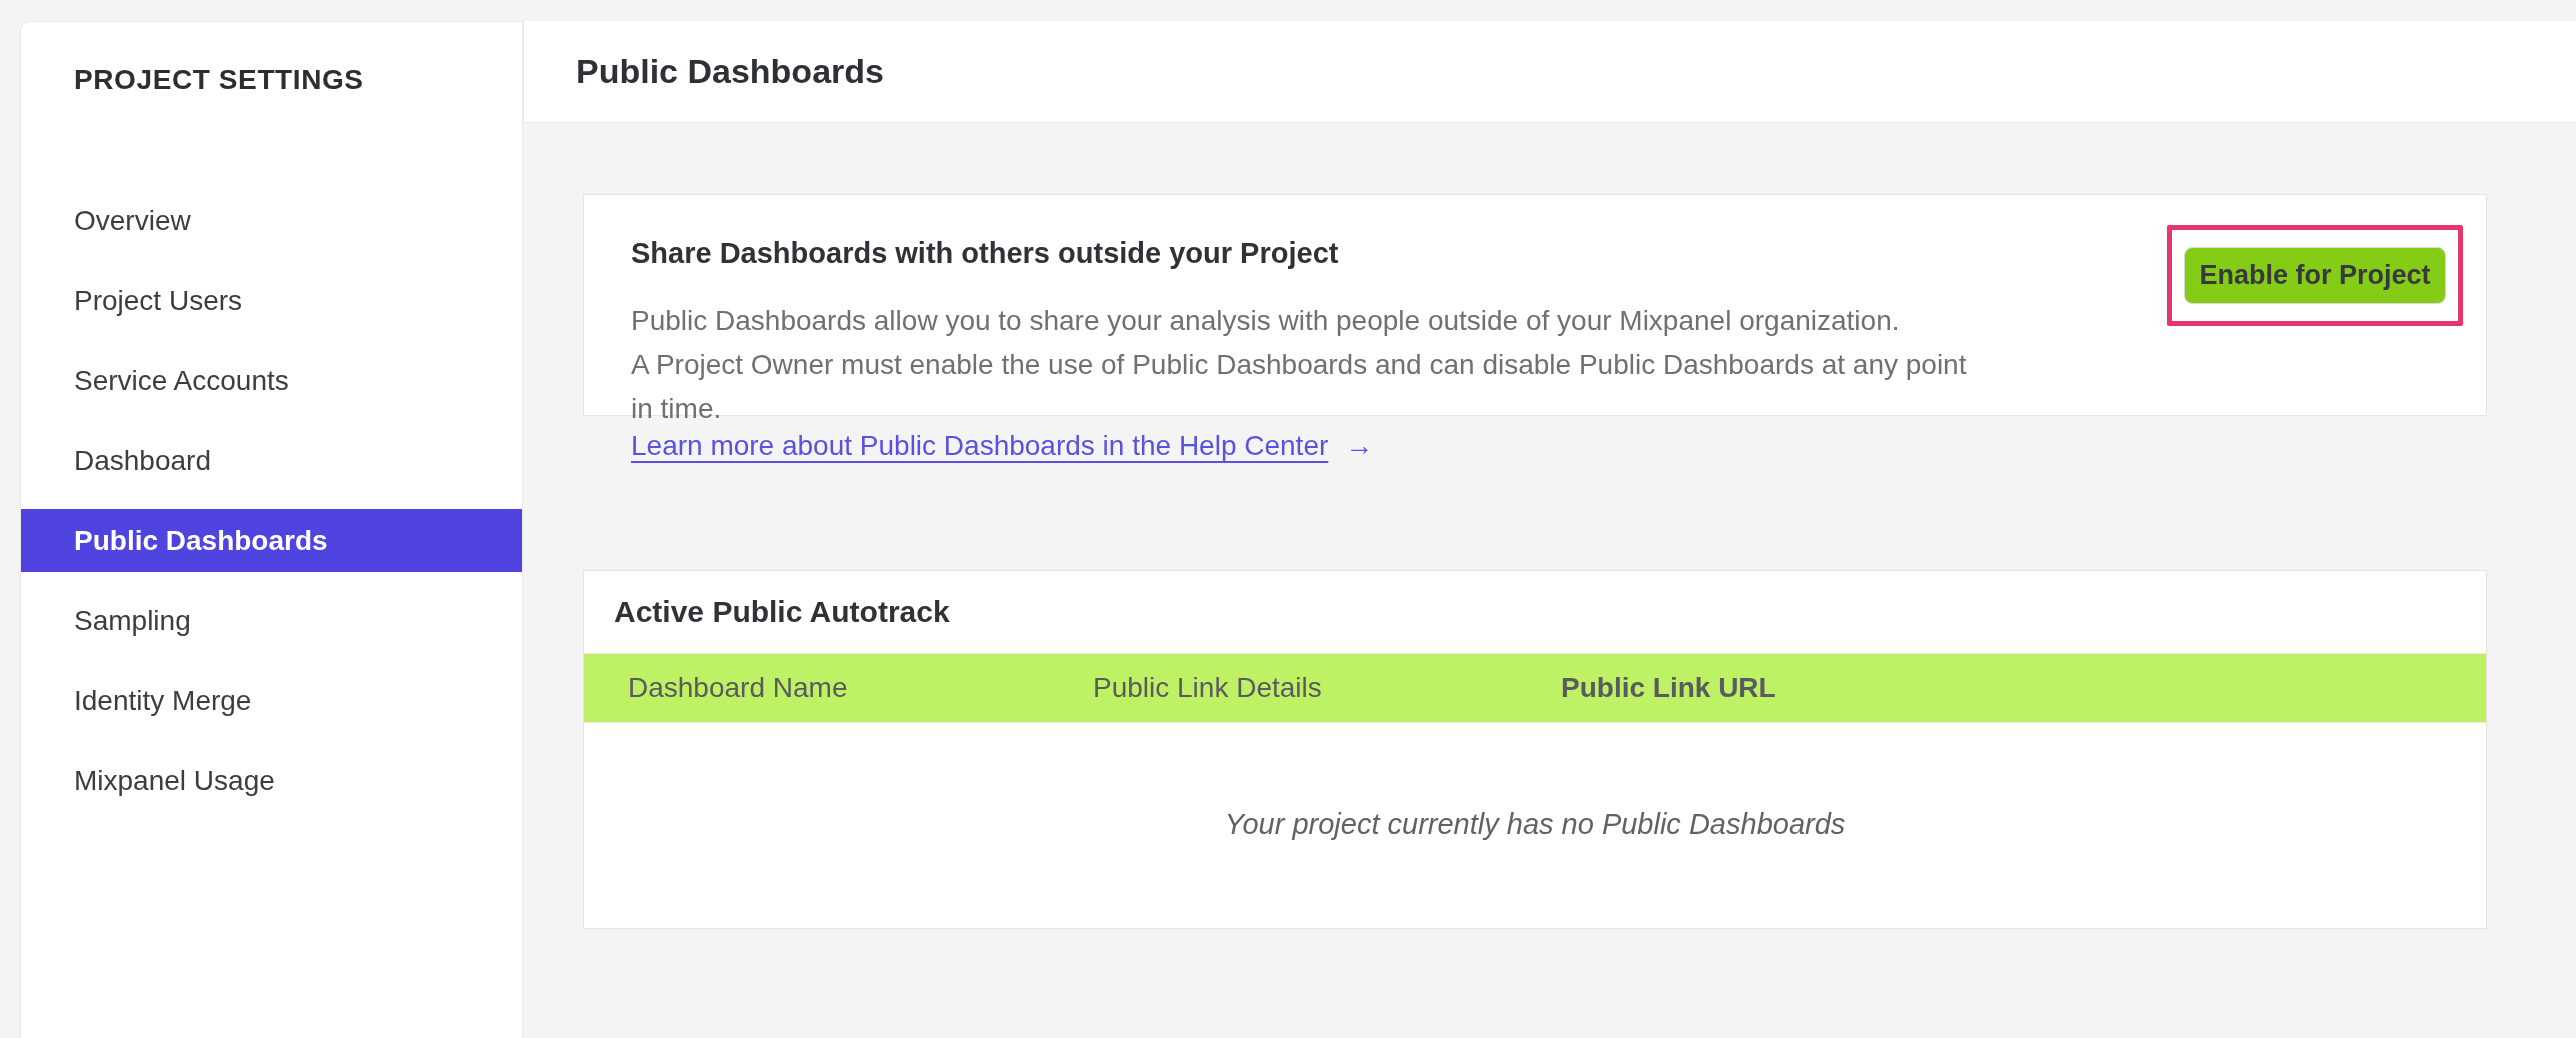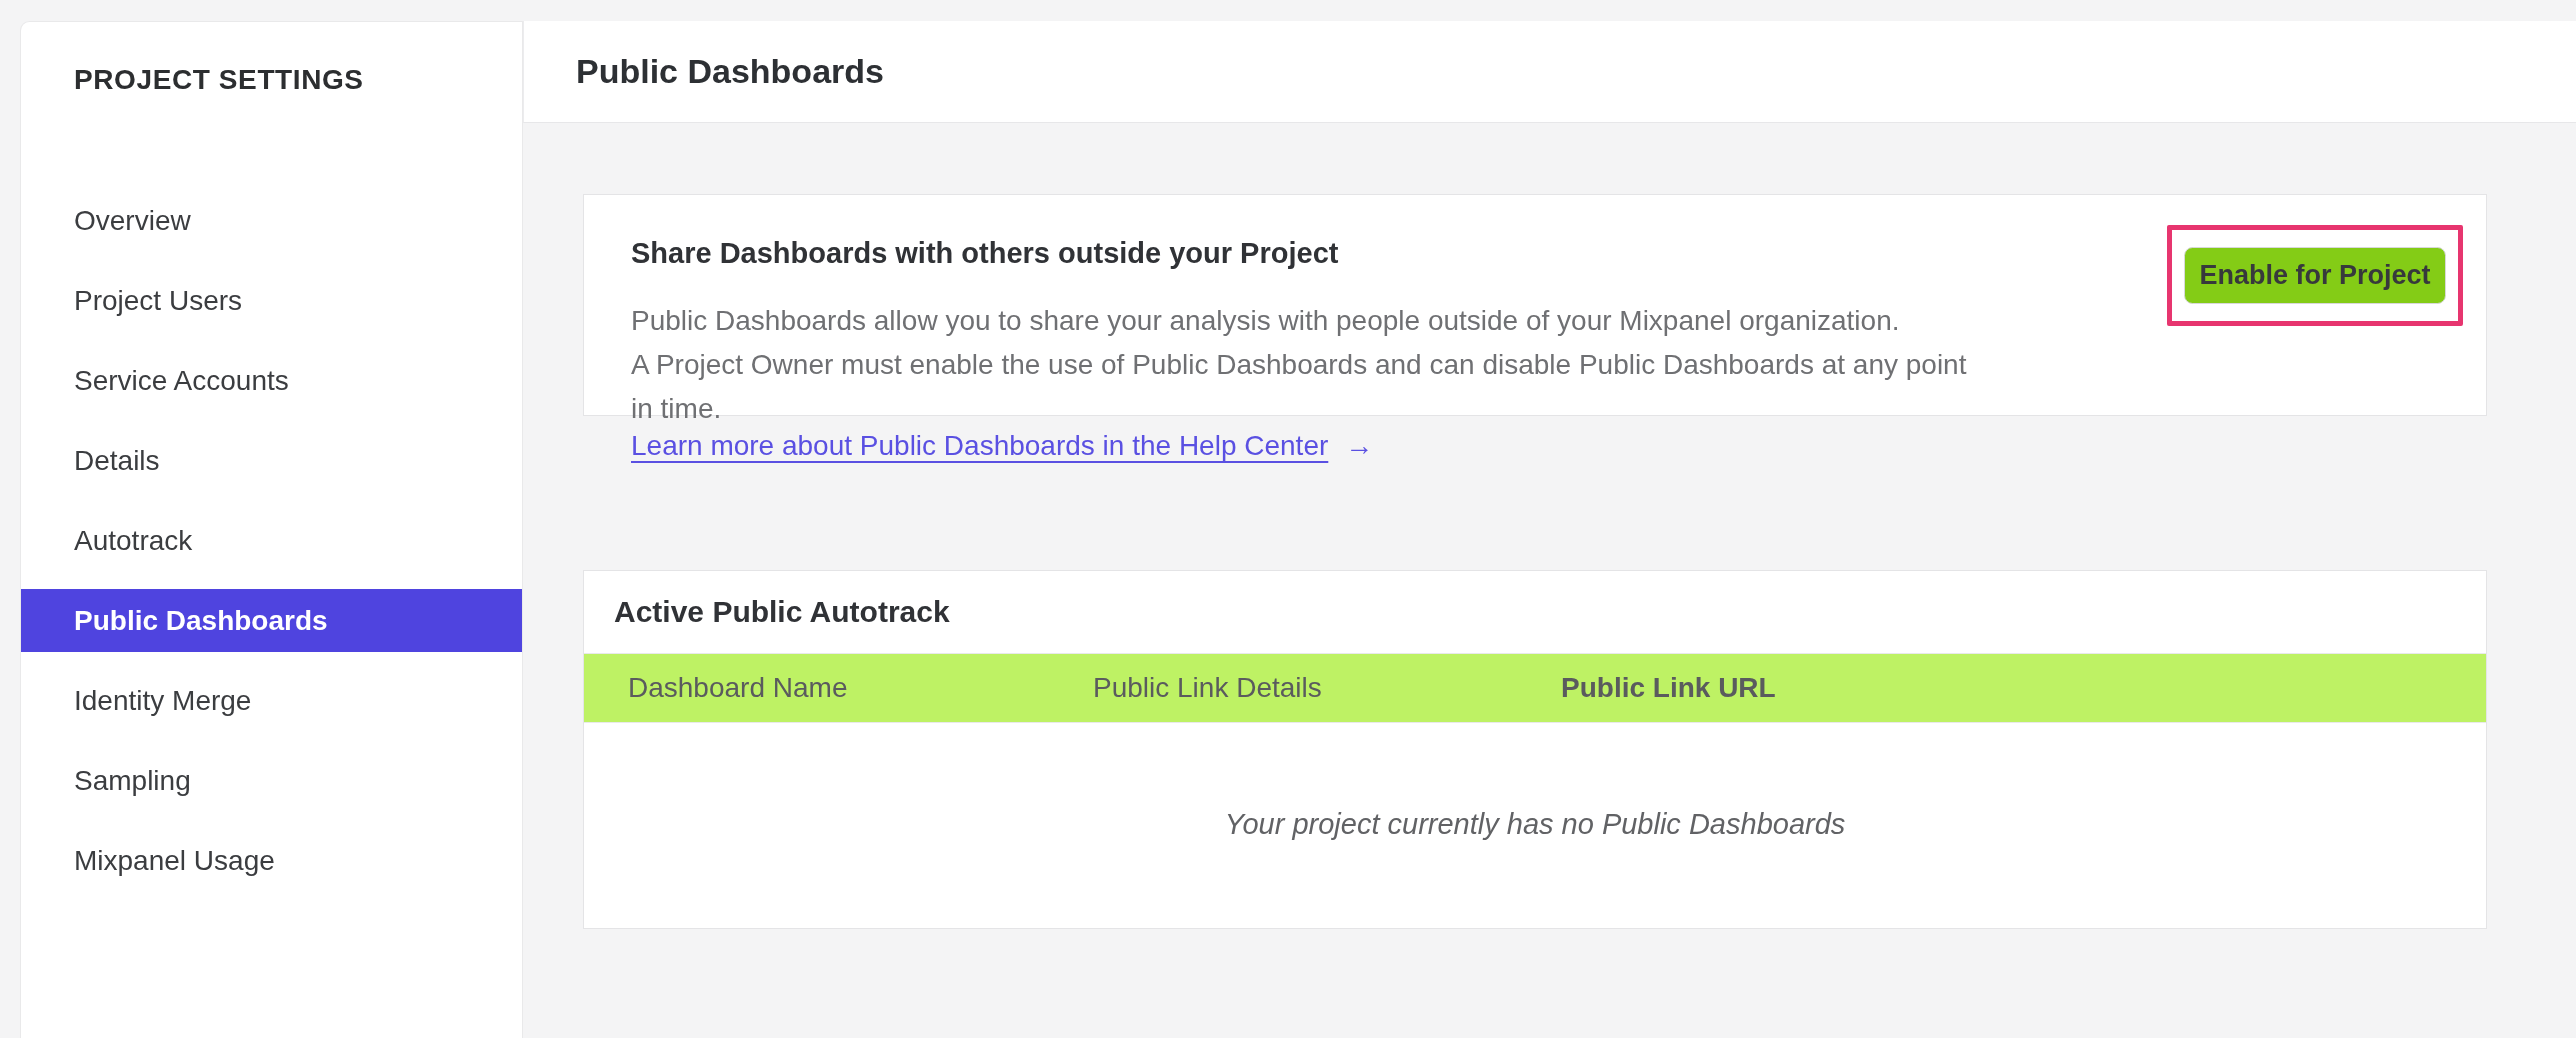--- a/index.html
+++ b/index.html
@@ -179,25 +179,24 @@
 </style>
 </head>
 <body>
 
 <aside class="sidebar">
   <div class="sidebar-title">PROJECT SETTINGS</div>
   <ul class="nav">
     <li>Overview</li>
     <li>Project Users</li>
     <li>Service Accounts</li>
-    <li>Details</li>
-    <li>Autotrack</li>
+    <li>Dashboard</li>
     <li class="selected">Public Dashboards</li>
+    <li>Sampling</li>
     <li>Identity Merge</li>
-    <li>Sampling</li>
     <li>Mixpanel Usage</li>
   </ul>
 </aside>
 
 <header class="main-header">
   <h1 class="page-title">Public Dashboards</h1>
 </header>
 
 <section class="card share-card">
   <div class="share-heading">Share Dashboards with others outside your Project</div>

